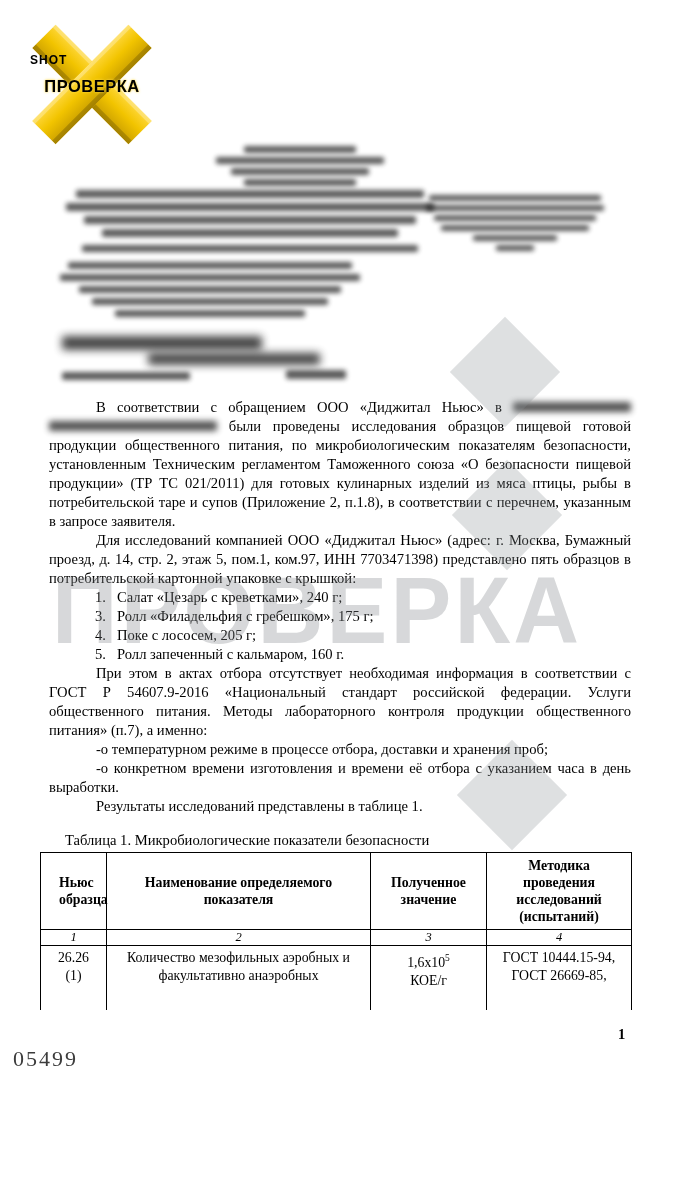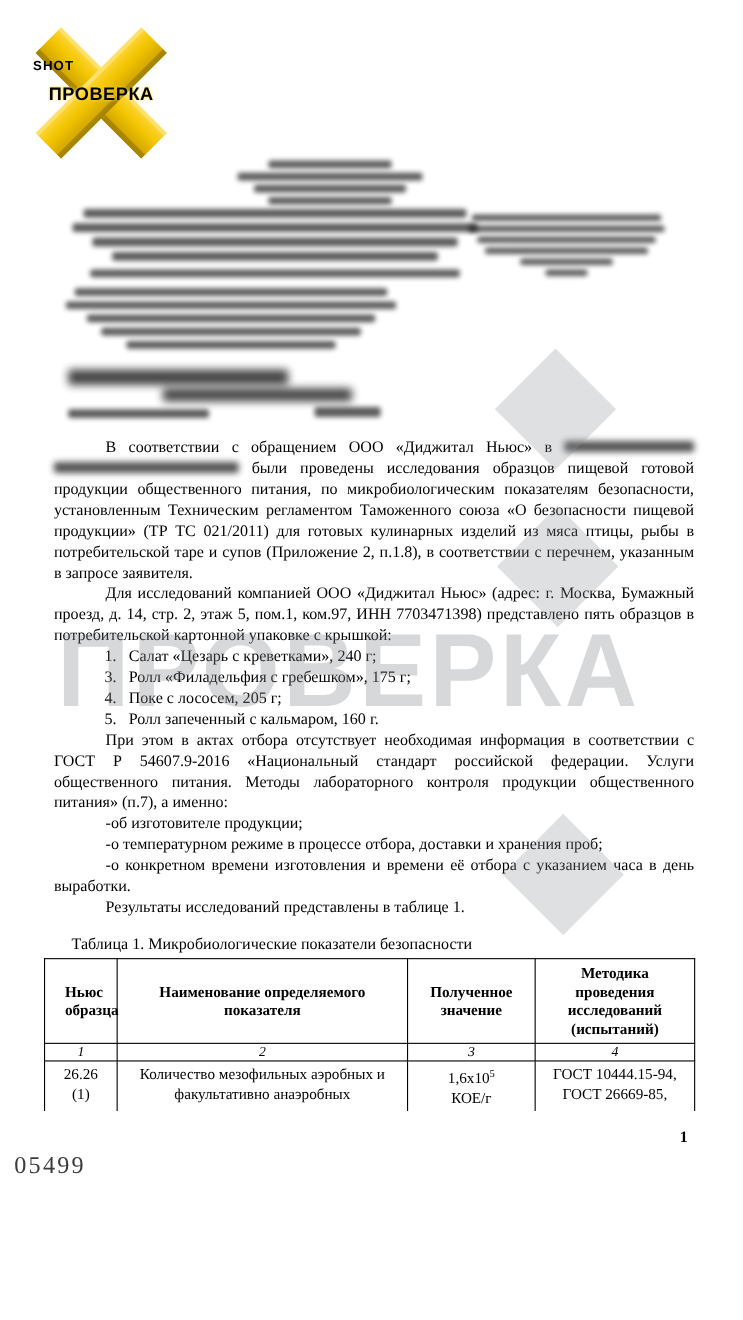--- a/index.html
+++ b/index.html
@@ -37,21 +37,21 @@
     font-size:14.6px; line-height:19px; text-align:justify; }
   .content p { text-indent:47px; }
   .blur-inline { display:inline-block; height:10px; background:#1a1a1a; filter:blur(3px);
     opacity:.75; border-radius:2px; vertical-align:baseline; }
   .samples .sample-row { padding-left:46px; }
   .samples .num { display:inline-block; width:22px; }
 
   .tcaption { margin:15px 0 2px 16px; text-indent:0; text-align:left; }
 
   table { border-collapse:collapse; margin-left:-9px; width:591px; table-layout:fixed; font-size:13.8px; }
-  th,td { border:1px solid #000; padding:2px 4px; text-align:center; }
+  th,td { border:1px solid #000; padding:20px 4px; text-align:center; }
   th { font-weight:bold; line-height:17px; vertical-align:middle; padding:4px 18px; }
   .rownum td { font-style:italic; font-size:12.5px; line-height:15px; padding:0 4px; }
   .datarow td { border-bottom:none; vertical-align:top; line-height:18px; padding-top:3px; height:44px; }
   .datarow sup { font-size:9.5px; }
 
   .page-number { position:absolute; left:618px; top:1026px; z-index:1; font-size:14.5px; font-weight:bold; }
   .footer-code { position:absolute; left:13px; top:1046px; z-index:1; font-size:22px;
     letter-spacing:2px; color:#3c3c3c; }
 </style>
 </head>
@@ -127,21 +127,20 @@
     </div>
     <div class="sample-row">
       <span class="num">4.</span><span>Поке с лососем, 205 г;</span>
     </div>
     <div class="sample-row">
       <span class="num">5.</span><span>Ролл запеченный с кальмаром, 160 г.</span>
     </div>
   </div>
 
   <p>При этом в актах отбора отсутствует необходимая информация в соответствии с ГОСТ Р 54607.9-2016 «Национальный стандарт российской федерации. Услуги общественного питания. Методы лабораторного контроля продукции общественного питания» (п.7), а именно:</p>
-  <p>-об изготовителе продукции;</p>
   <p>-о температурном режиме в процессе отбора, доставки и хранения проб;</p>
   <p>-о конкретном времени изготовления и времени её отбора с указанием часа в день выработки.</p>
   <p>Результаты исследований представлены в таблице 1.</p>
 
   <div class="tcaption">Таблица 1. Микробиологические показатели безопасности</div>
 
   <table>
     <colgroup>
       <col style="width:66px">
         <col style="width:264px">

